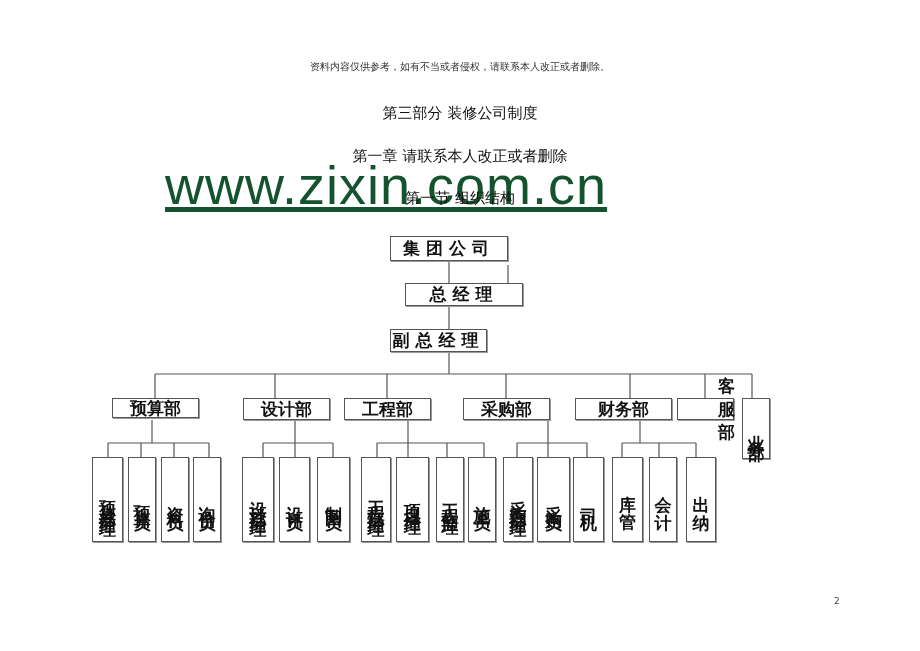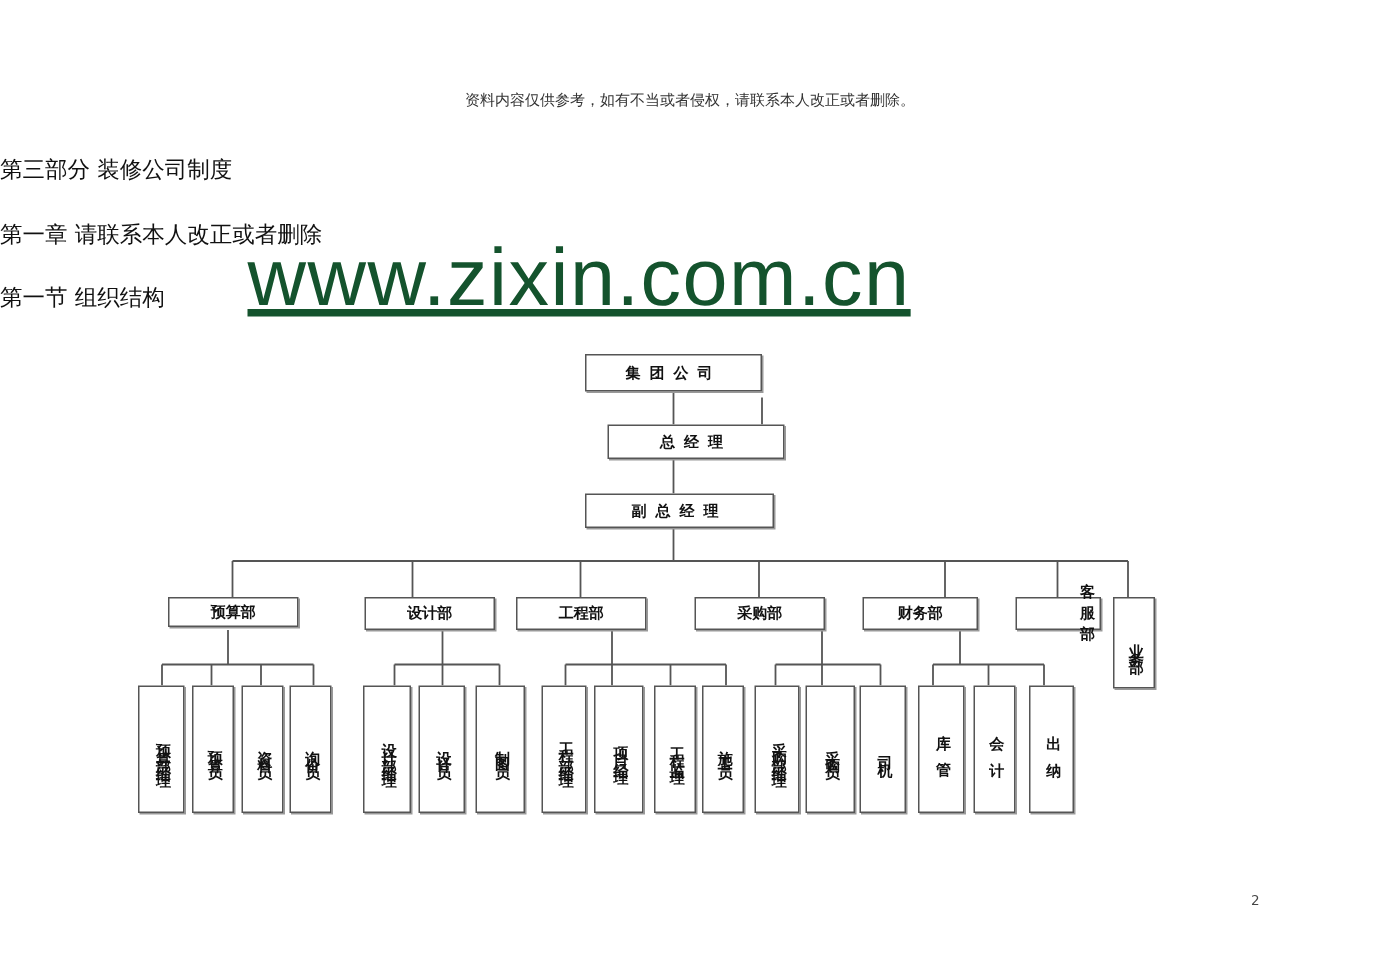--- a/index.html
+++ b/index.html
@@ -1,29 +1,29 @@
 <!DOCTYPE html>
 <html><head>
 <meta charset="utf-8">
 <style>
   html, body { margin:0; padding:0; background:#ffffff; }
   body { width:920px; height:651px; position:relative; overflow:hidden;
          font-family:"DejaVu Sans", "Liberation Sans", sans-serif; color:#111; }
   .disclaimer { position:absolute; top:40px; left:0; width:920px; text-align:center;
                 font-family:"DejaVu Serif", "Liberation Serif", serif; font-size:10px; color:#333;margin-top:20px; }
-  .heading { position:absolute; left:0; width:920px; font-size:15px; color:#111; }
+  .heading { position:absolute; left:0; width:920px; text-align:center; font-size:15px; color:#111; }
   .h1 { top:104px; }
   .h2 { top:147px; }
   .h3 { top:189px; }
   .watermark { position:absolute; top:154px; left:165px; font-size:54px; color:#14532d;
                font-family:"Liberation Sans", "DejaVu Sans", sans-serif; letter-spacing:1px; z-index:0;text-decoration:underline; }
   svg.lines { position:absolute; left:0; top:0; width:920px; height:651px; z-index:1; }
   .box { position:absolute; background:#fff; border:1px solid #555; box-sizing:border-box;
          display:flex; align-items:center; justify-content:center; font-weight:bold;
-         font-size:10px; z-index:2; box-shadow:1px 1px 0 #999; }
+         font-size:17px; z-index:2; box-shadow:1px 1px 0 #999; }
   .box.wide span { letter-spacing:6px; }
   .box.vert { flex-direction:column; writing-mode:vertical-rl; text-orientation:upright;
               letter-spacing:5px; line-height:1; }
   .page-num { position:absolute; top:596px; left:834px; font-size:9px; color:#444; }
 </style>
 </head>
 <body>
 
 <div class="disclaimer">资料内容仅供参考，如有不当或者侵权，请联系本人改正或者删除。</div>
 
@@ -85,29 +85,29 @@
     <line x1="696" y1="443" x2="696" y2="457"></line>
   </g>
 </svg>
 
 <div class="box wide" style="left:390px;top:236px;width:118px;height:25px;">
     <span>集团公司</span>
   </div>
 <div class="box wide" style="left:390px;top:283px;width:118px;height:23px;margin-left:15px;">
     <span>总经理</span>
   </div>
-<div class="box wide" style="left:390px;top:329px;width:126px;height:23px;">
+<div class="box wide" style="left:390px;top:329px;width:97px;height:23px;">
     <span>副总经理</span>
   </div>
 
 <div class="box" style="left:112px;top:398px;width:87px;height:20px;">预算部</div>
 <div class="box" style="left:243px;top:398px;width:87px;height:22px;">设计部</div>
 <div class="box" style="left:344px;top:398px;width:87px;height:22px;">工程部</div>
 <div class="box" style="left:463px;top:398px;width:87px;height:22px;">采购部</div>
-<div class="box" style="left:575px;top:398px;width:77px;height:22px;">财务部</div>
+<div class="box" style="left:575px;top:398px;width:97px;height:22px;">财务部</div>
 <div class="box" style="left:677px;top:398px;width:57px;height:22px;padding-left:42px;">客服部</div>
 <div class="box vert" style="left:742px;top:398px;width:28px;height:61px;">业务部</div>
 
 <div class="box vert" style="left:92px;top:457px;width:31px;height:85px;">预算部经理</div>
 <div class="box vert" style="left:128px;top:457px;width:28px;height:85px;">预算员</div>
 <div class="box vert" style="left:161px;top:457px;width:28px;height:85px;">资料员</div>
 <div class="box vert" style="left:193px;top:457px;width:28px;height:85px;">询价员</div>
 
 <div class="box vert" style="left:242px;top:457px;width:32px;height:85px;">设计部经理</div>
 <div class="box vert" style="left:279px;top:457px;width:31px;height:85px;">设计员</div>

